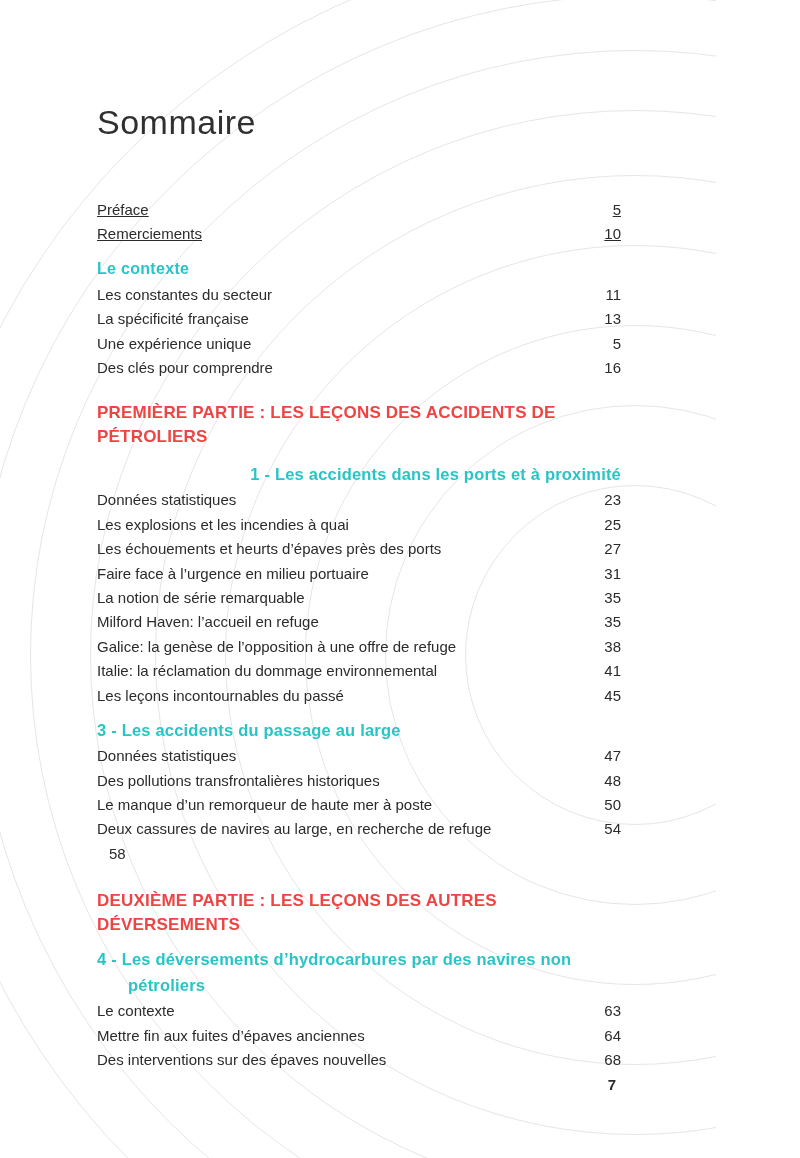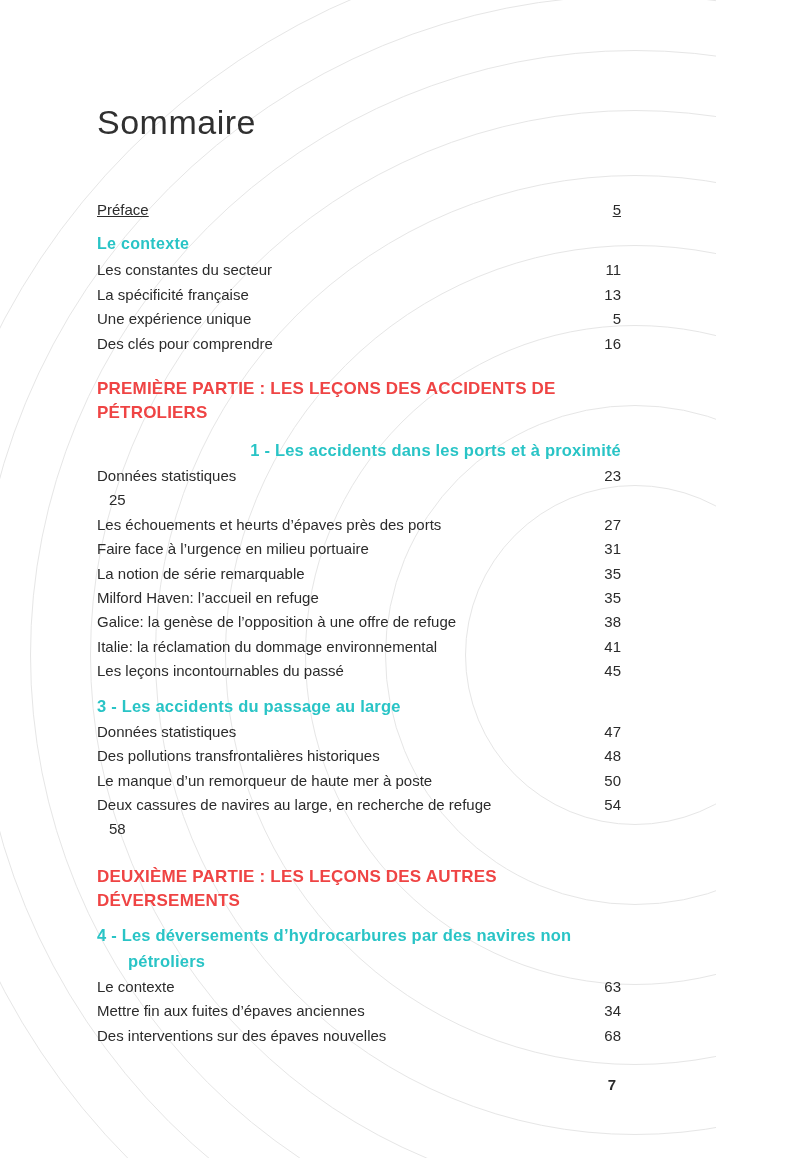--- a/index.html
+++ b/index.html
@@ -97,20 +97,24 @@
 
   <div class="content">
 
     <h1 class="title">Sommaire</h1>
 
     <div class="front">
       <div class="row">
         <span>Préface</span>
         <span class="pageno">5</span>
       </div>
+      <div class="row">
+        <span>Remerciements</span>
+        <span class="pageno">10</span>
+      </div>
     </div>
 
     <h3 class="sub-heading">Le contexte</h3>
     <div>
       <div class="row">
         <span>Les constantes du secteur</span>
         <span class="pageno">11</span>
       </div>
       <div class="row">
         <span>La spécificité française</span>
@@ -128,20 +132,21 @@
 
     <h2 class="part-heading">PREMIÈRE PARTIE : LES LEÇONS DES ACCIDENTS DE PÉTROLIERS</h2>
 
     <h3 class="chapter-heading mt-12">1 - Les accidents dans les ports et à proximité</h3>
     <div>
       <div class="row">
         <span>Données statistiques</span>
         <span class="pageno">23</span>
       </div>
       <div class="row">
+        <span>Les explosions et les incendies à quai</span>
         <span class="pageno">25</span>
       </div>
       <div class="row">
         <span>Les échouements et heurts d’épaves près des ports</span>
         <span class="pageno">27</span>
       </div>
       <div class="row">
         <span>Faire face à l’urgence en milieu portuaire</span>
         <span class="pageno">31</span>
       </div>
@@ -196,21 +201,21 @@
     <h2 class="part-heading mt-23">DEUXIÈME PARTIE : LES LEÇONS DES AUTRES DÉVERSEMENTS</h2>
 
     <h3 class="chapter-heading mt-9">4 - Les déversements d’hydrocarbures par des navires non pétroliers</h3>
     <div>
       <div class="row">
         <span>Le contexte</span>
         <span class="pageno">63</span>
       </div>
       <div class="row">
         <span>Mettre fin aux fuites d’épaves anciennes</span>
-        <span class="pageno">34</span>
+        <span class="pageno">64</span>
       </div>
       <div class="row">
         <span>Des interventions sur des épaves nouvelles</span>
         <span class="pageno">68</span>
       </div>
     </div>
 
   </div>
 
   <div class="page-number">7</div>

